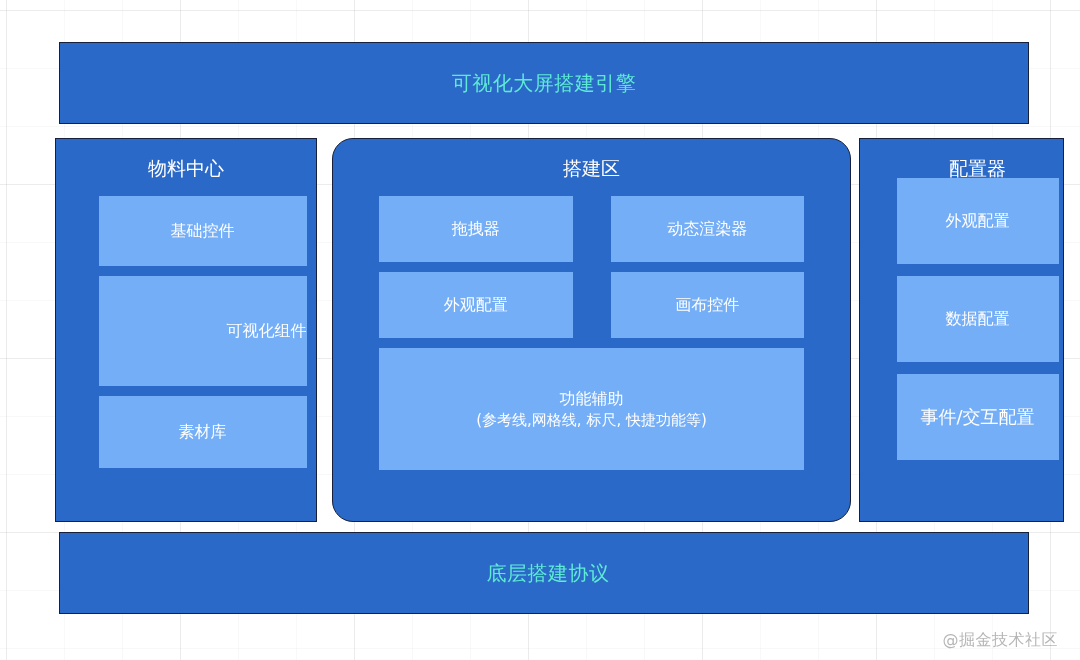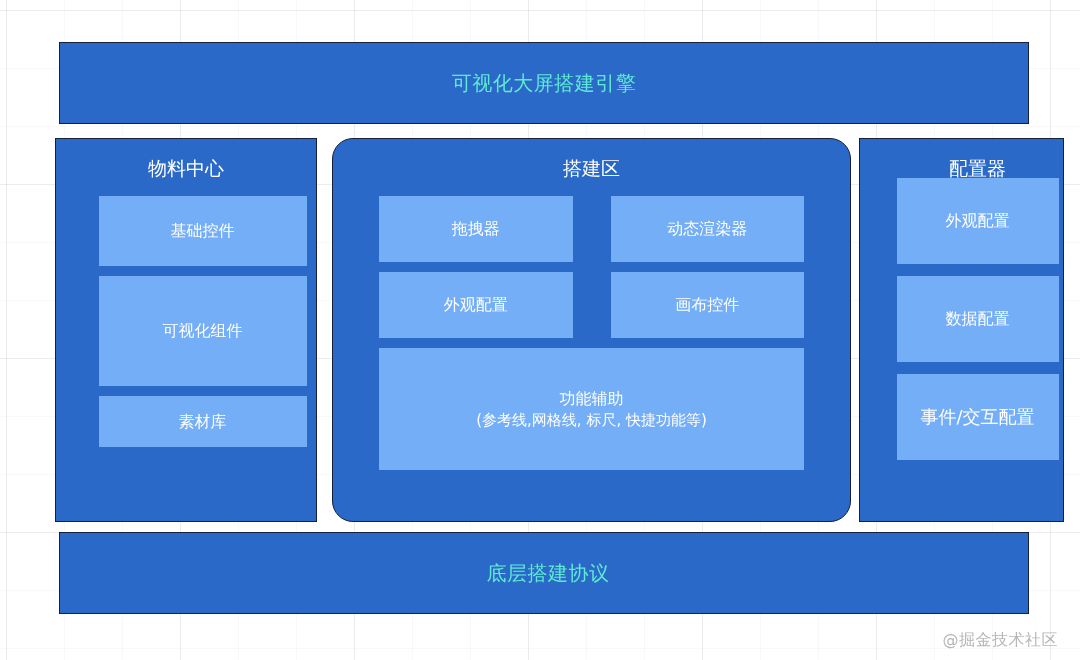--- a/index.html
+++ b/index.html
@@ -115,22 +115,22 @@
   
   #column-materials .tiles {
     margin-top: 18px;
     width: 208px;
     display: flex;
     flex-direction: column;
     gap: 10px;
     padding-left: 33px;
   }
   #tile-basic-widgets { height: 70px; }
-  #tile-viz-components { height: 110px; }
-  #tile-asset-library { height: 51px; }
+  #tile-viz-components { height: 110px; justify-content: flex-end; }
+  #tile-asset-library { height: 72px; }
 
   
   #column-builder .builder-body {
     margin-top: 18px;
     width: 425px;
     display: flex;
     flex-direction: column;
     gap: 10px;
   }
   #column-builder .builder-row {

